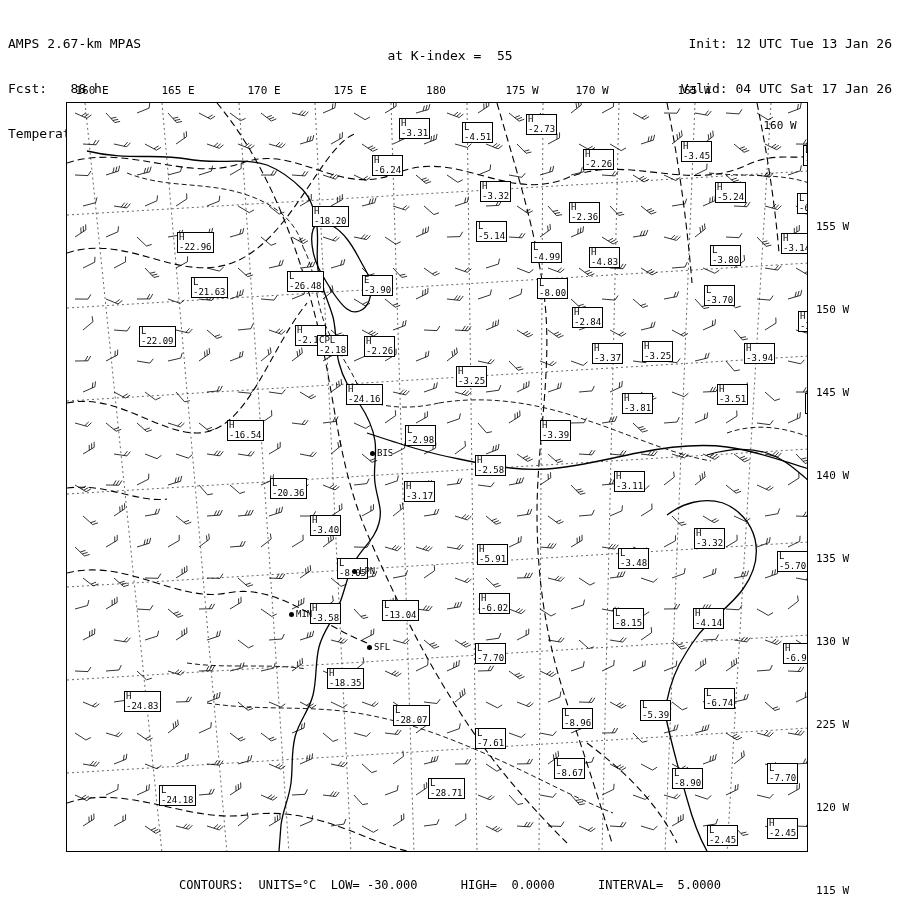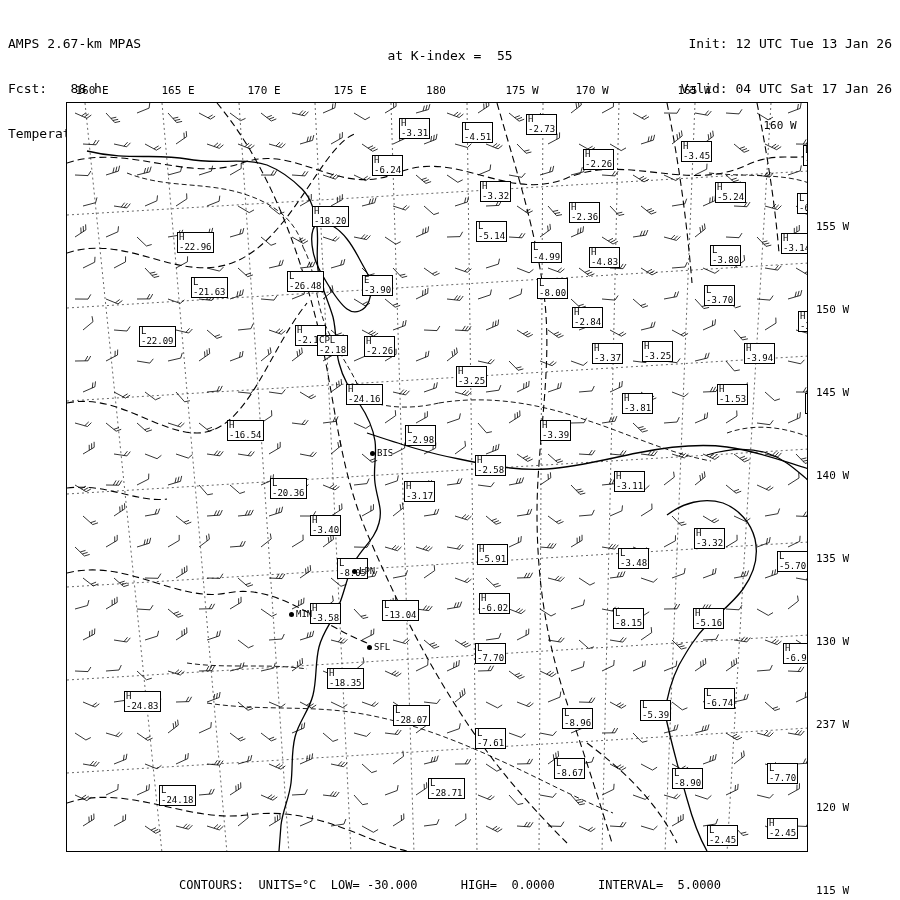--- a/index.html
+++ b/index.html
@@ -1885,41 +1885,41 @@
       <div class="stn" style="left: 731px; top: 208px;"><span class="t">H</span><span class="v">-3.38</span></div>
       <div class="stn" style="left: 72px; top: 223px;"><span class="t">L</span><span class="v">-22.09</span></div>
       <div class="stn" style="left: 228px; top: 222px;"><span class="t">H</span><span class="v">-2.10</span></div>
       <div class="stn" style="left: 250px; top: 232px;"><span class="t">CPL</span><span class="v">-2.18</span></div>
       <div class="stn" style="left: 297px; top: 233px;"><span class="t">H</span><span class="v">-2.26</span></div>
       <div class="stn" style="left: 525px; top: 240px;"><span class="t">H</span><span class="v">-3.37</span></div>
       <div class="stn" style="left: 575px; top: 238px;"><span class="t">H</span><span class="v">-3.25</span></div>
       <div class="stn" style="left: 677px; top: 240px;"><span class="t">H</span><span class="v">-3.94</span></div>
       <div class="stn" style="left: 389px; top: 263px;"><span class="t">H</span><span class="v">-3.25</span></div>
       <div class="stn" style="left: 279px; top: 281px;"><span class="t">H</span><span class="v">-24.16</span></div>
-      <div class="stn" style="left: 650px; top: 281px;"><span class="t">H</span><span class="v">-1.53</span></div>
+      <div class="stn" style="left: 650px; top: 281px;"><span class="t">H</span><span class="v">-3.51</span></div>
       <div class="stn" style="left: 555px; top: 290px;"><span class="t">H</span><span class="v">-3.81</span></div>
       <div class="stn" style="left: 738px; top: 290px;"><span class="t">H</span><span class="v">-3.03</span></div>
       <div class="stn" style="left: 338px; top: 322px;"><span class="t">L</span><span class="v">-2.98</span></div>
       <div class="stn" style="left: 473px; top: 317px;"><span class="t">H</span><span class="v">-3.39</span></div>
       <div class="stn" style="left: 160px; top: 317px;"><span class="t">H</span><span class="v">-16.54</span></div>
       <div class="stn" style="left: 408px; top: 352px;"><span class="t">H</span><span class="v">-2.58</span></div>
       <div class="stn" style="left: 547px; top: 368px;"><span class="t">H</span><span class="v">-3.11</span></div>
       <div class="stn" style="left: 203px; top: 375px;"><span class="t">L</span><span class="v">-20.36</span></div>
       <div class="stn" style="left: 337px; top: 378px;"><span class="t">H</span><span class="v">-3.17</span></div>
       <div class="stn" style="left: 627px; top: 425px;"><span class="t">H</span><span class="v">-3.32</span></div>
       <div class="stn" style="left: 243px; top: 412px;"><span class="t">H</span><span class="v">-3.40</span></div>
       <div class="stn" style="left: 410px; top: 441px;"><span class="t">H</span><span class="v">-5.91</span></div>
       <div class="stn" style="left: 551px; top: 445px;"><span class="t">L</span><span class="v">-3.48</span></div>
       <div class="stn" style="left: 710px; top: 448px;"><span class="t">L</span><span class="v">-5.70</span></div>
       <div class="stn" style="left: 270px; top: 455px;"><span class="t">L</span><span class="v">-8.05</span></div>
       <div class="stn" style="left: 243px; top: 500px;"><span class="t">H</span><span class="v">-3.58</span></div>
       <div class="stn" style="left: 315px; top: 497px;"><span class="t">L</span><span class="v">-13.04</span></div>
       <div class="stn" style="left: 412px; top: 490px;"><span class="t">H</span><span class="v">-6.02</span></div>
       <div class="stn" style="left: 546px; top: 505px;"><span class="t">L</span><span class="v">-8.15</span></div>
-      <div class="stn" style="left: 626px; top: 505px;"><span class="t">H</span><span class="v">-5.16</span></div>
+      <div class="stn" style="left: 626px; top: 505px;"><span class="t">H</span><span class="v">-4.14</span></div>
       <div class="stn" style="left: 408px; top: 540px;"><span class="t">L</span><span class="v">-7.70</span></div>
       <div class="stn" style="left: 716px; top: 540px;"><span class="t">H</span><span class="v">-6.98</span></div>
       <div class="stn" style="left: 260px; top: 565px;"><span class="t">H</span><span class="v">-18.35</span></div>
       <div class="stn" style="left: 637px; top: 585px;"><span class="t">L</span><span class="v">-6.74</span></div>
       <div class="stn" style="left: 57px; top: 588px;"><span class="t">H</span><span class="v">-24.83</span></div>
       <div class="stn" style="left: 326px; top: 602px;"><span class="t">L</span><span class="v">-28.07</span></div>
       <div class="stn" style="left: 495px; top: 605px;"><span class="t">L</span><span class="v">-8.96</span></div>
       <div class="stn" style="left: 573px; top: 597px;"><span class="t">L</span><span class="v">-5.39</span></div>
       <div class="stn" style="left: 408px; top: 625px;"><span class="t">L</span><span class="v">-7.61</span></div>
       <div class="stn" style="left: 487px; top: 655px;"><span class="t">L</span><span class="v">-8.67</span></div>
@@ -1946,15 +1946,15 @@
 <div class="axis-label top-lab" style="left: 522px; top: 84px;">175 W</div>
 <div class="axis-label top-lab" style="left: 592px; top: 84px;">170 W</div>
 <div class="axis-label top-lab" style="left: 694px; top: 84px;">165 W</div>
 <div class="axis-label top-lab" style="left: 780px; top: 84px; margin-top: 35px;">160 W</div>
 <div class="axis-label right-lab" style="left: 816px; top: 220px;">155 W</div>
 <div class="axis-label right-lab" style="left: 816px; top: 303px;">150 W</div>
 <div class="axis-label right-lab" style="left: 816px; top: 386px;">145 W</div>
 <div class="axis-label right-lab" style="left: 816px; top: 469px;">140 W</div>
 <div class="axis-label right-lab" style="left: 816px; top: 552px;">135 W</div>
 <div class="axis-label right-lab" style="left: 816px; top: 635px;">130 W</div>
-<div class="axis-label right-lab" style="left: 816px; top: 718px;">237 W</div>
+<div class="axis-label right-lab" style="left: 816px; top: 718px;">225 W</div>
 <div class="axis-label right-lab" style="left: 816px; top: 801px;">120 W</div>
 <div class="axis-label right-lab" style="left: 816px; top: 884px;">115 W</div>
 
 </body></html>

